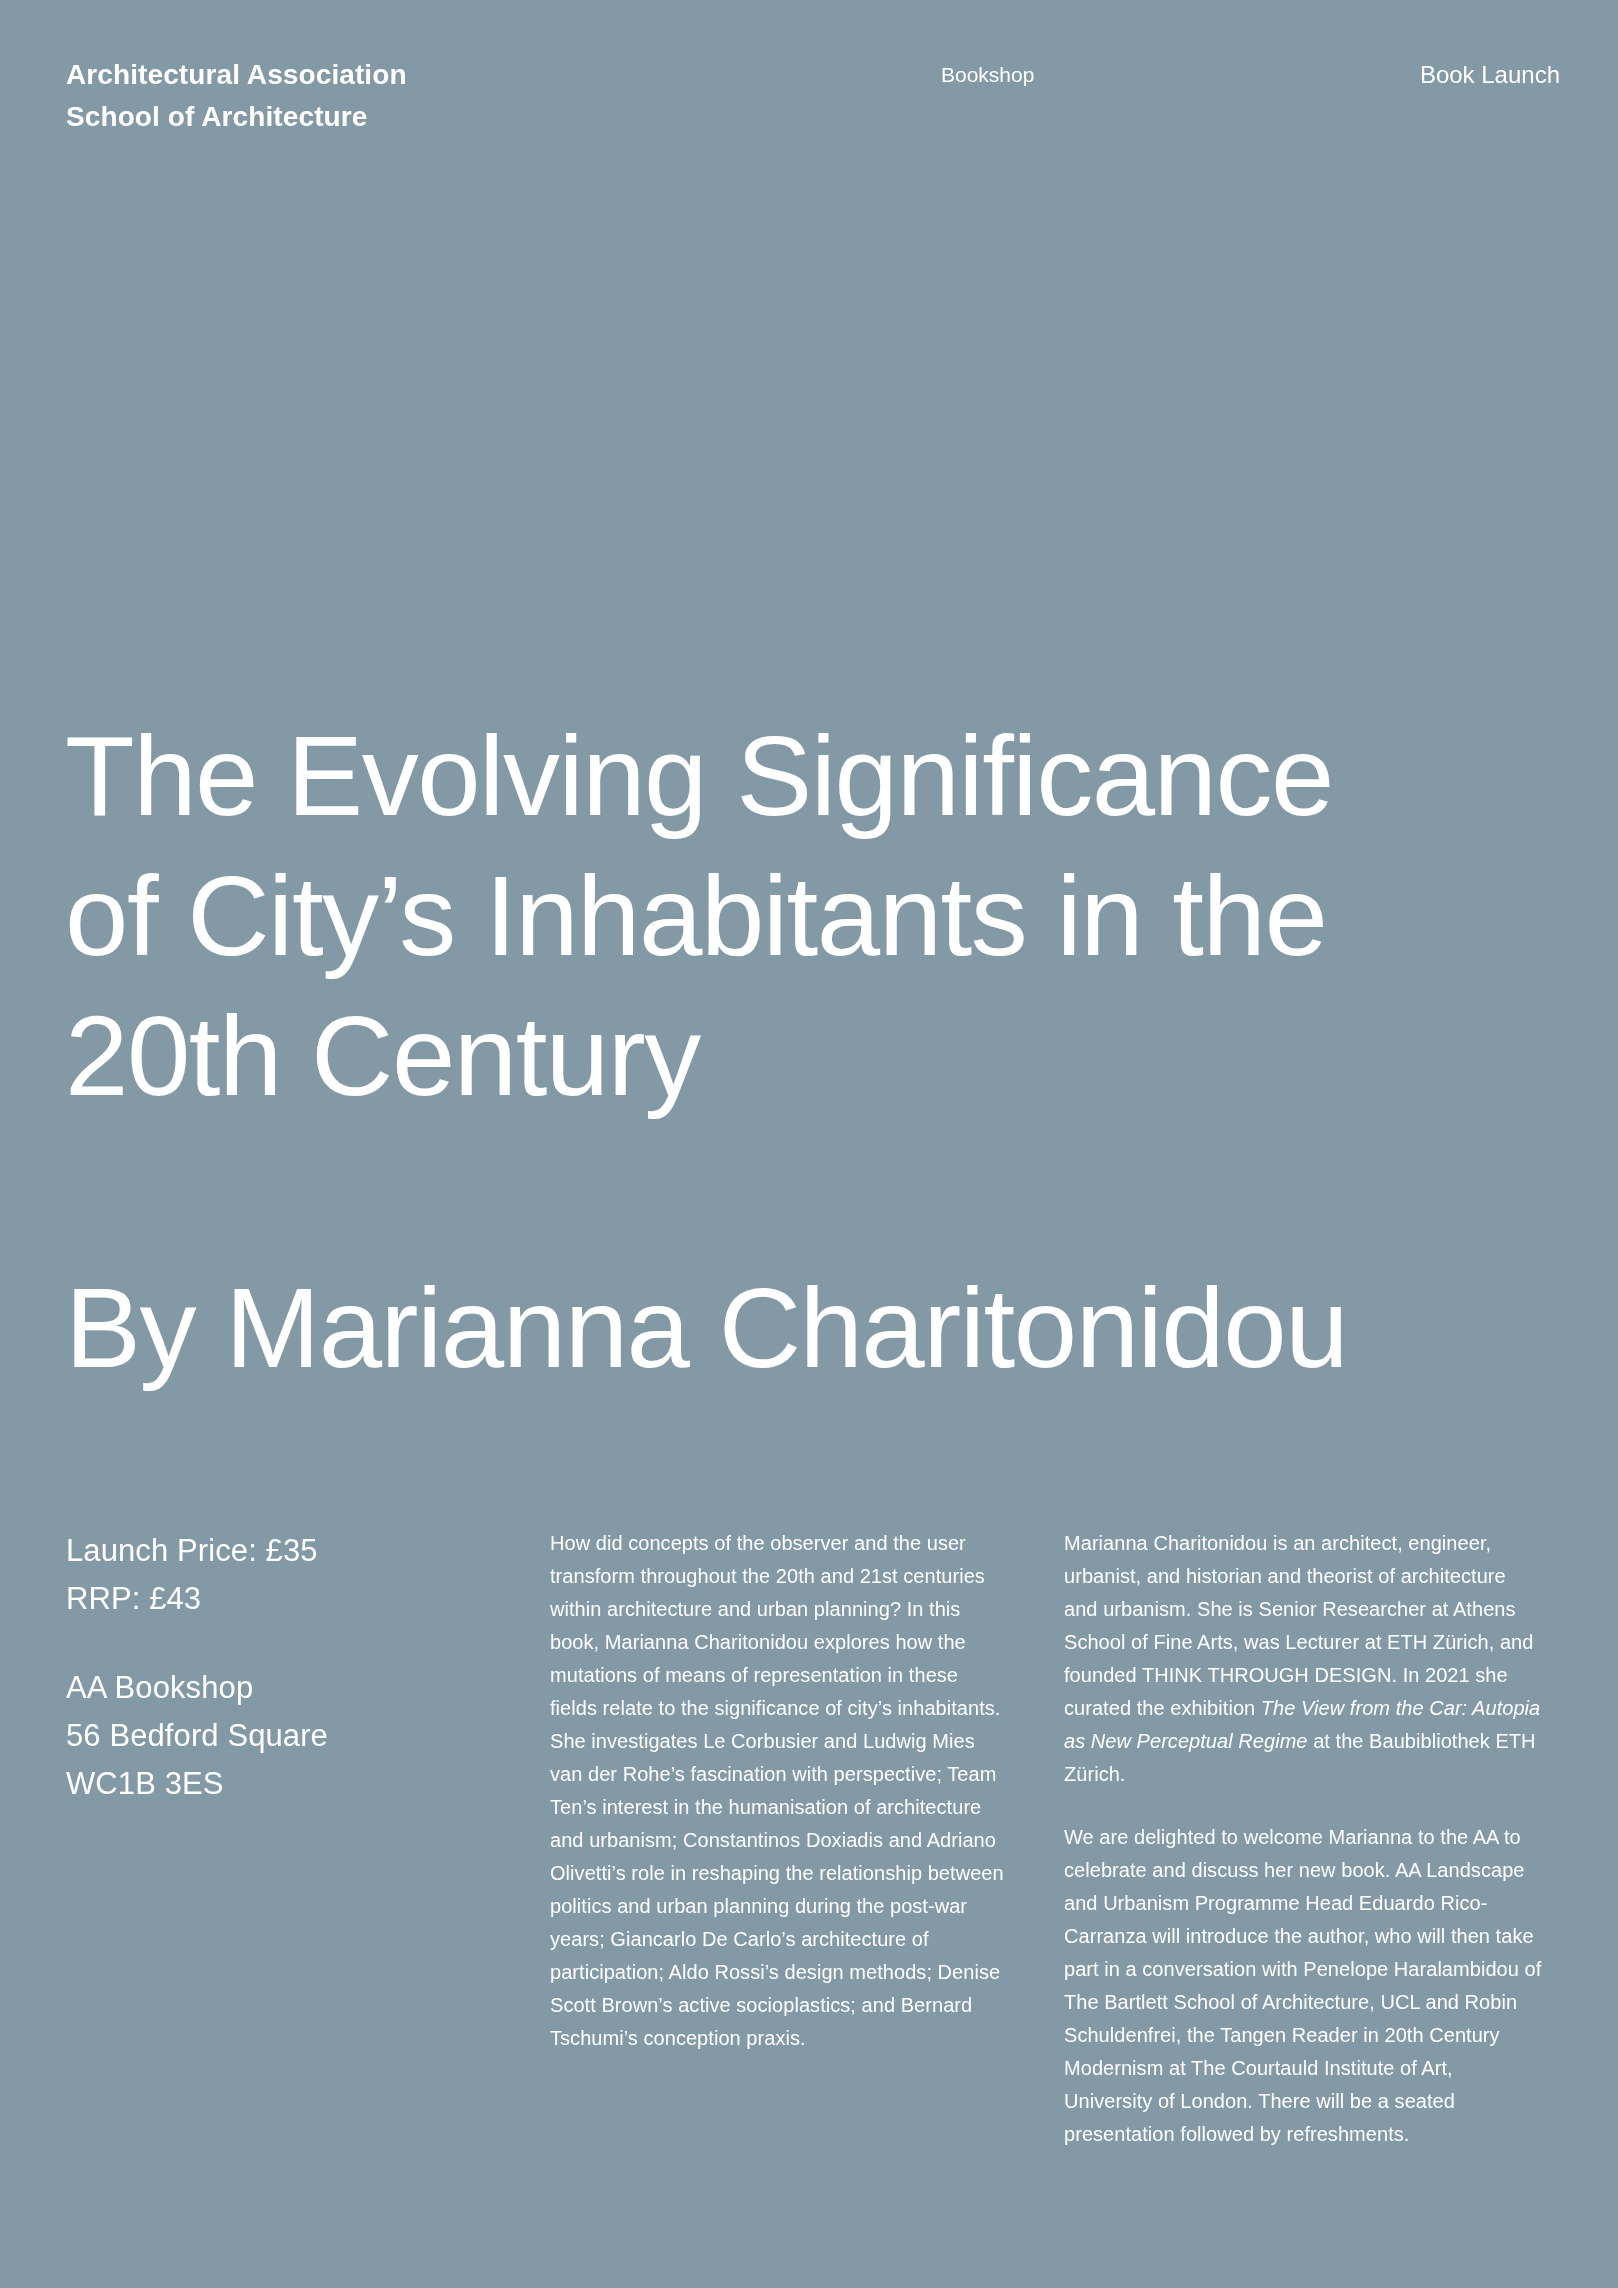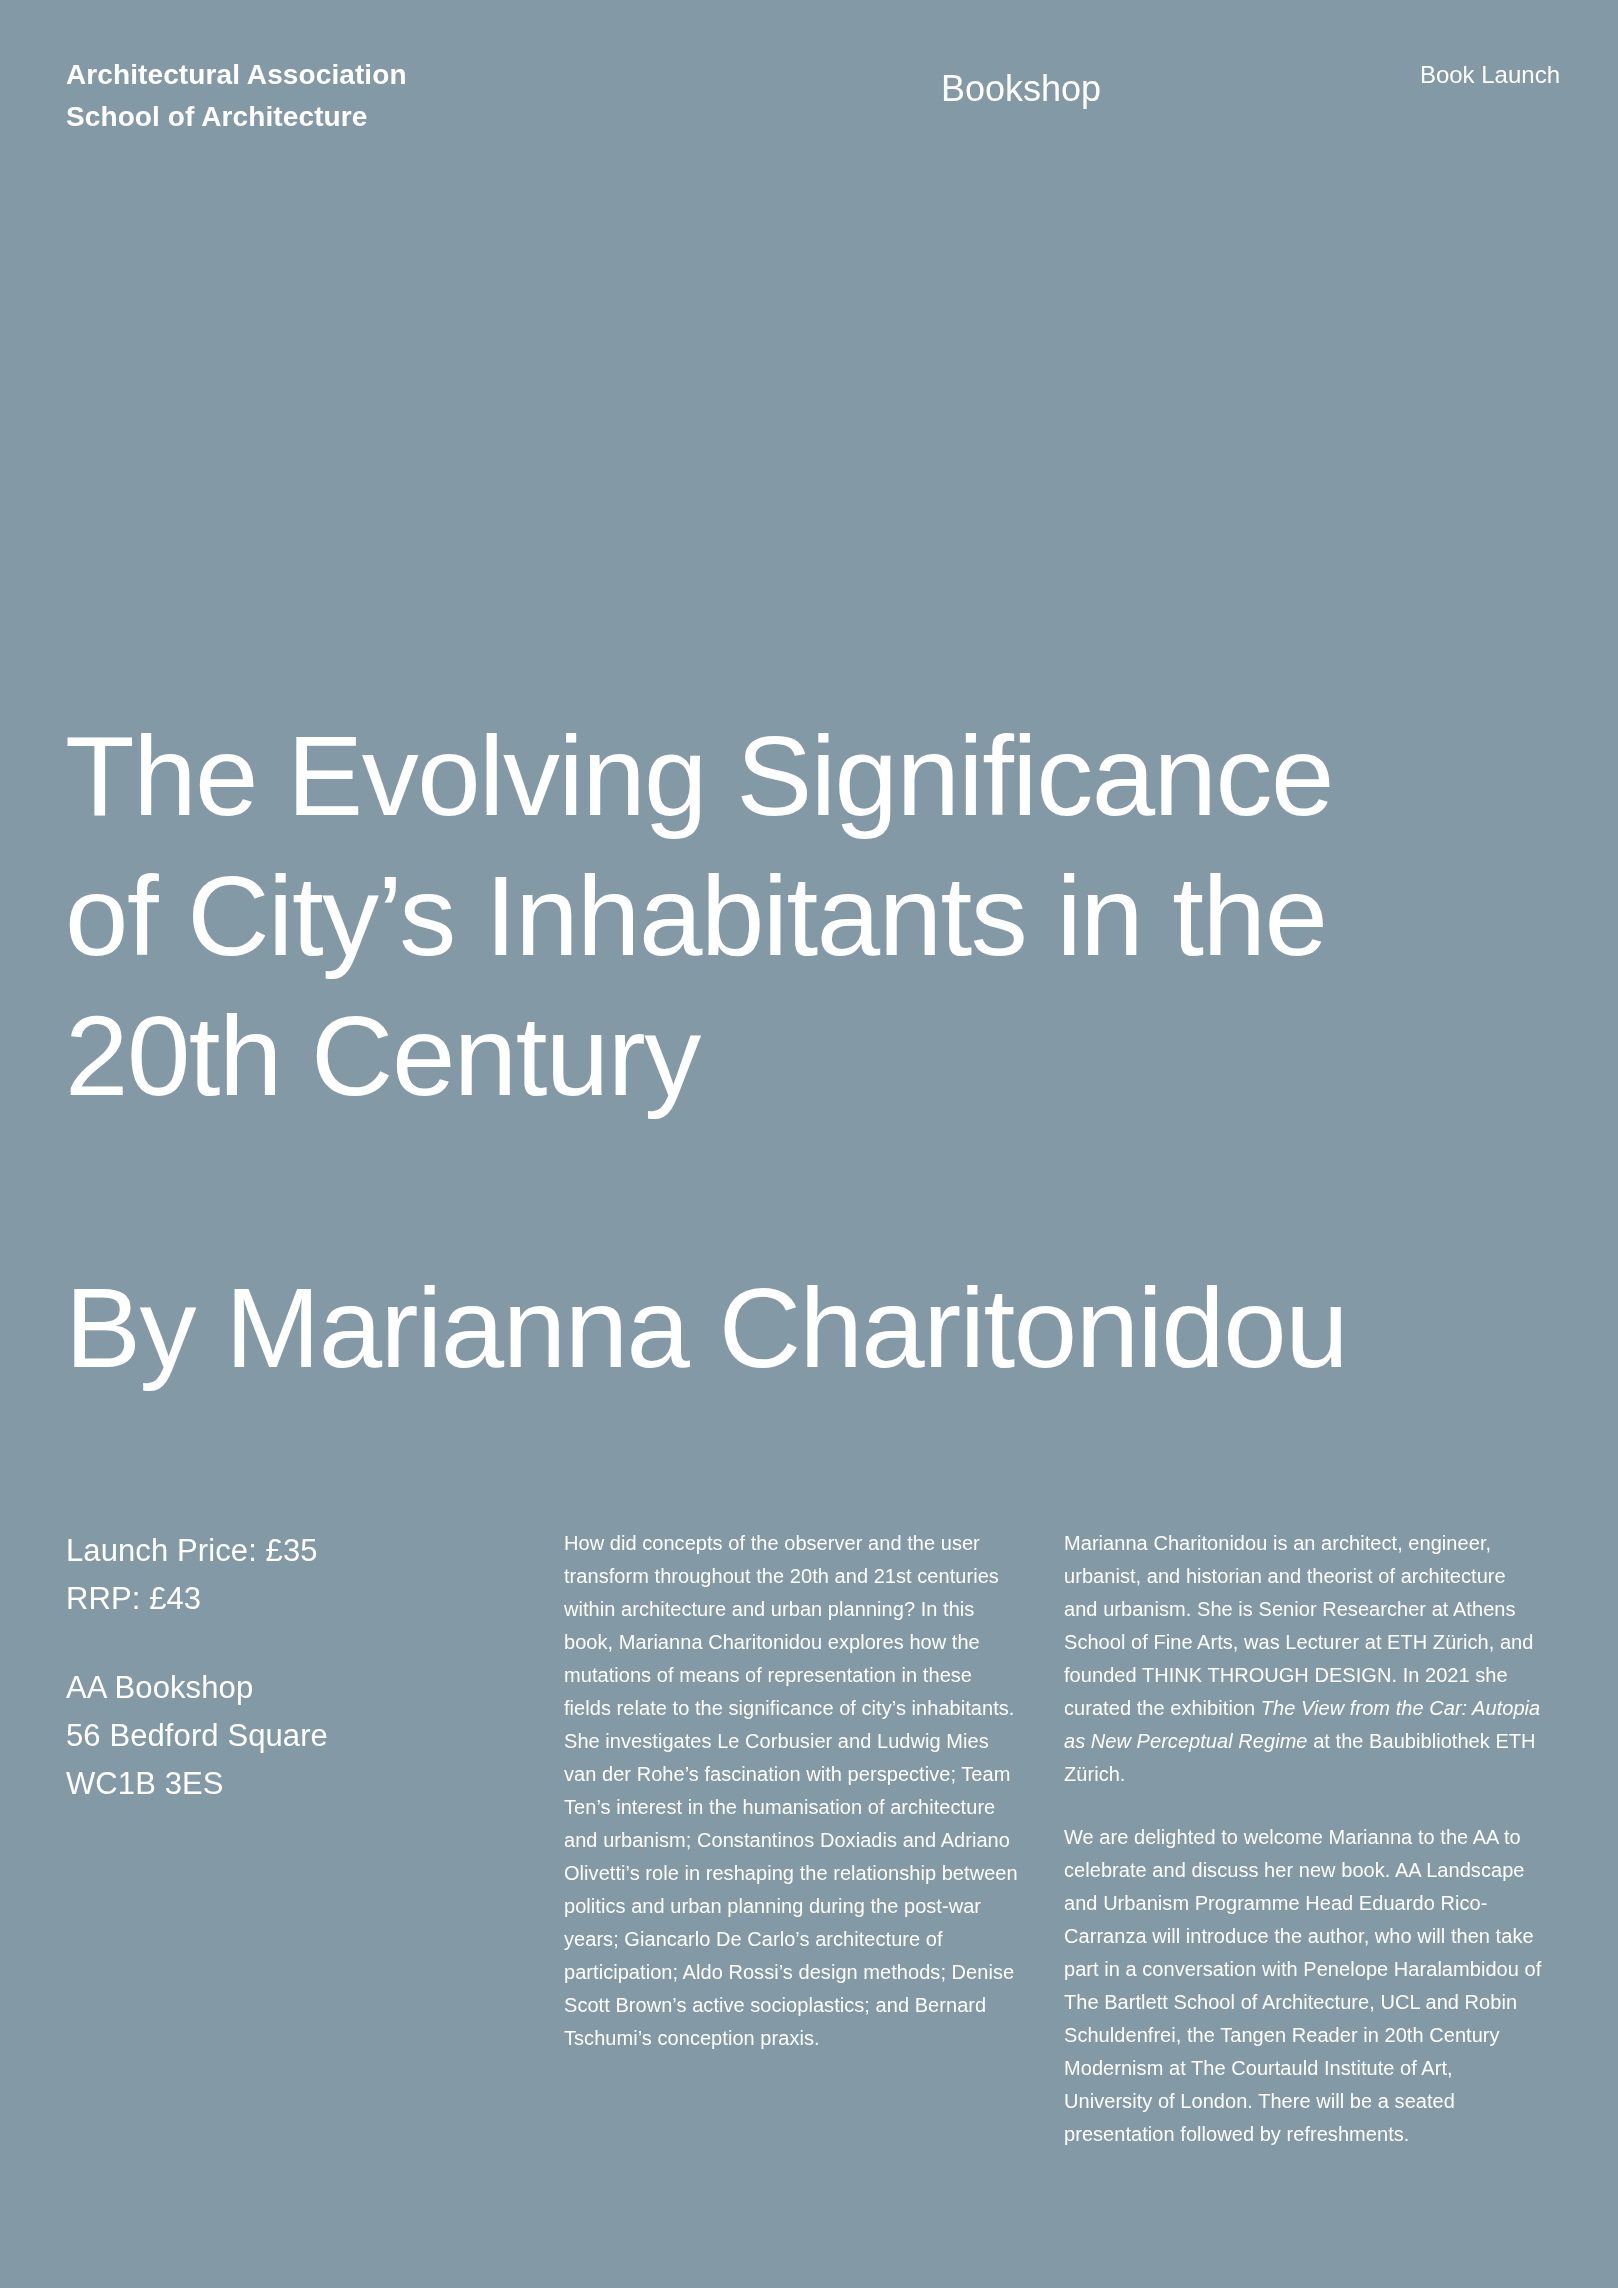--- a/index.html
+++ b/index.html
@@ -35,22 +35,22 @@
     top: 0;
     font-size: 28px;
     line-height: 42px;
     letter-spacing: 0.1px;
     font-weight: 700;
     white-space: pre-line;
   }
   .header-mid {
     position: absolute;
     left: 875px;
-    top: 14px;
-    font-size: 36px;
+    top: 0;
+    font-size: 21px;
     line-height: 42px;
     font-weight: 400;
   }
   .header-right {
     position: absolute;
     right: 0;
     top: 0;
     font-size: 24px;
     line-height: 42px;
     font-weight: 400;
@@ -100,21 +100,21 @@
     line-height: 48px;
     letter-spacing: 0.1px;
   }
   .detail-group {
     margin: 0 0 41px 0;
     white-space: pre-line;
   }
   .detail-group:last-child { margin-bottom: 0; }
 
   .col-body {
-    left: 564px;
+    left: 550px;
     width: 457px;
     font-size: 20px;
     line-height: 33px;
     letter-spacing: 0.05px;
   }
   .col-bio {
     left: 1064px;
     width: 480px;
     font-size: 20px;
     line-height: 33px;

